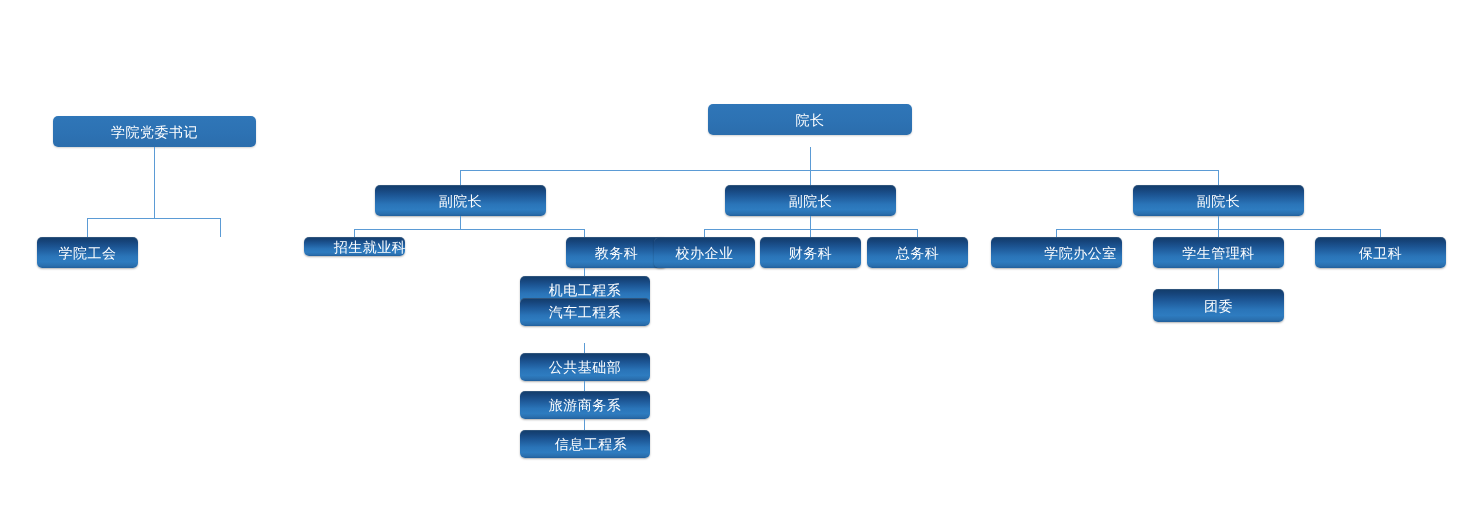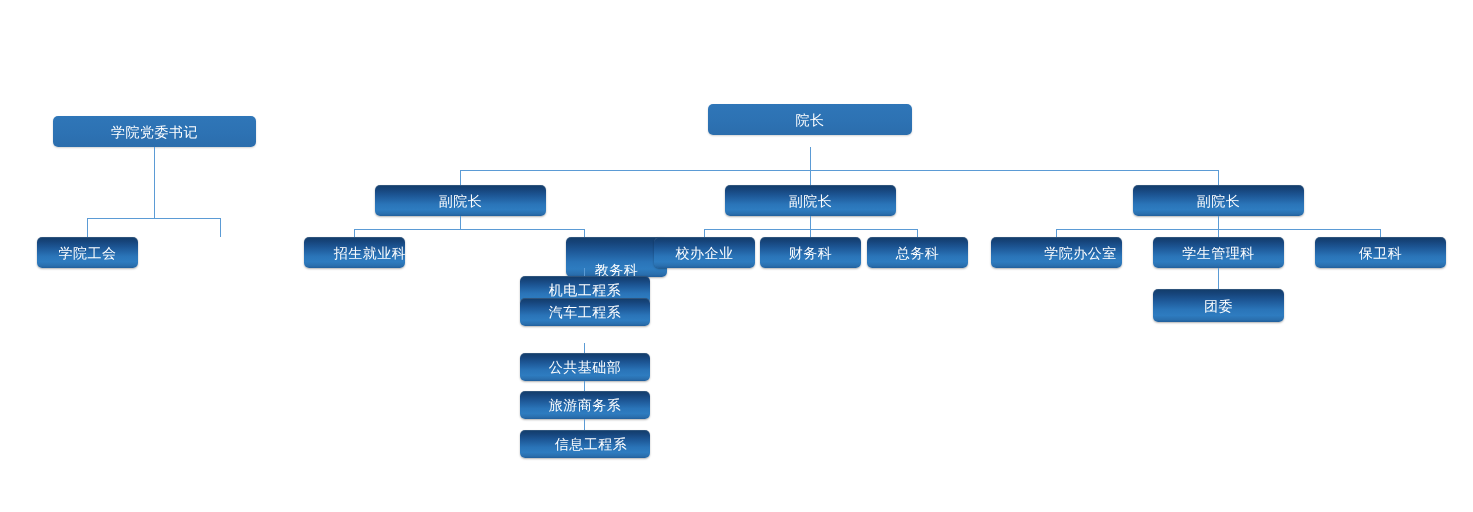--- a/index.html
+++ b/index.html
@@ -108,24 +108,24 @@
   </div>
   <div class="node grad" style="left:1133px; top:185px; width:171px; height:31px;">
     <span>副院长</span>
   </div>
 
   <div class="conn v" style="left:460px; top:216px; height:13px;"></div>
   <div class="conn h" style="left:354px; top:229px; width:231px;"></div>
   <div class="conn v" style="left:354px; top:229px; height:8px;"></div>
   <div class="conn v" style="left:584px; top:229px; height:8px;"></div>
 
-  <div class="node grad" style="left:304px; top:237px; width:101px; height:31px;padding-left:31px;">
+  <div class="node grad" style="left:304px; top:237px; width:101px; height:19px;padding-left:31px;">
     <span>招生就业科</span>
   </div>
-  <div class="node grad" style="left:566px; top:237px; width:101px; height:40px;align-items:flex-end;">
+  <div class="node grad" style="left:566px; top:237px; width:101px; height:31px;">
     <span>教务科</span>
   </div>
 
   <div class="conn v" style="left:584px; top:268px; height:8px;"></div>
   <div class="node grad" style="left:520px; top:276px; width:130px; height:28px;">
     <span>机电工程系</span>
   </div>
 
   <div class="conn v" style="left:584px; top:304px; height:11px;"></div>
   <div class="node grad" style="left:520px; top:298px; width:130px; height:28px;">

